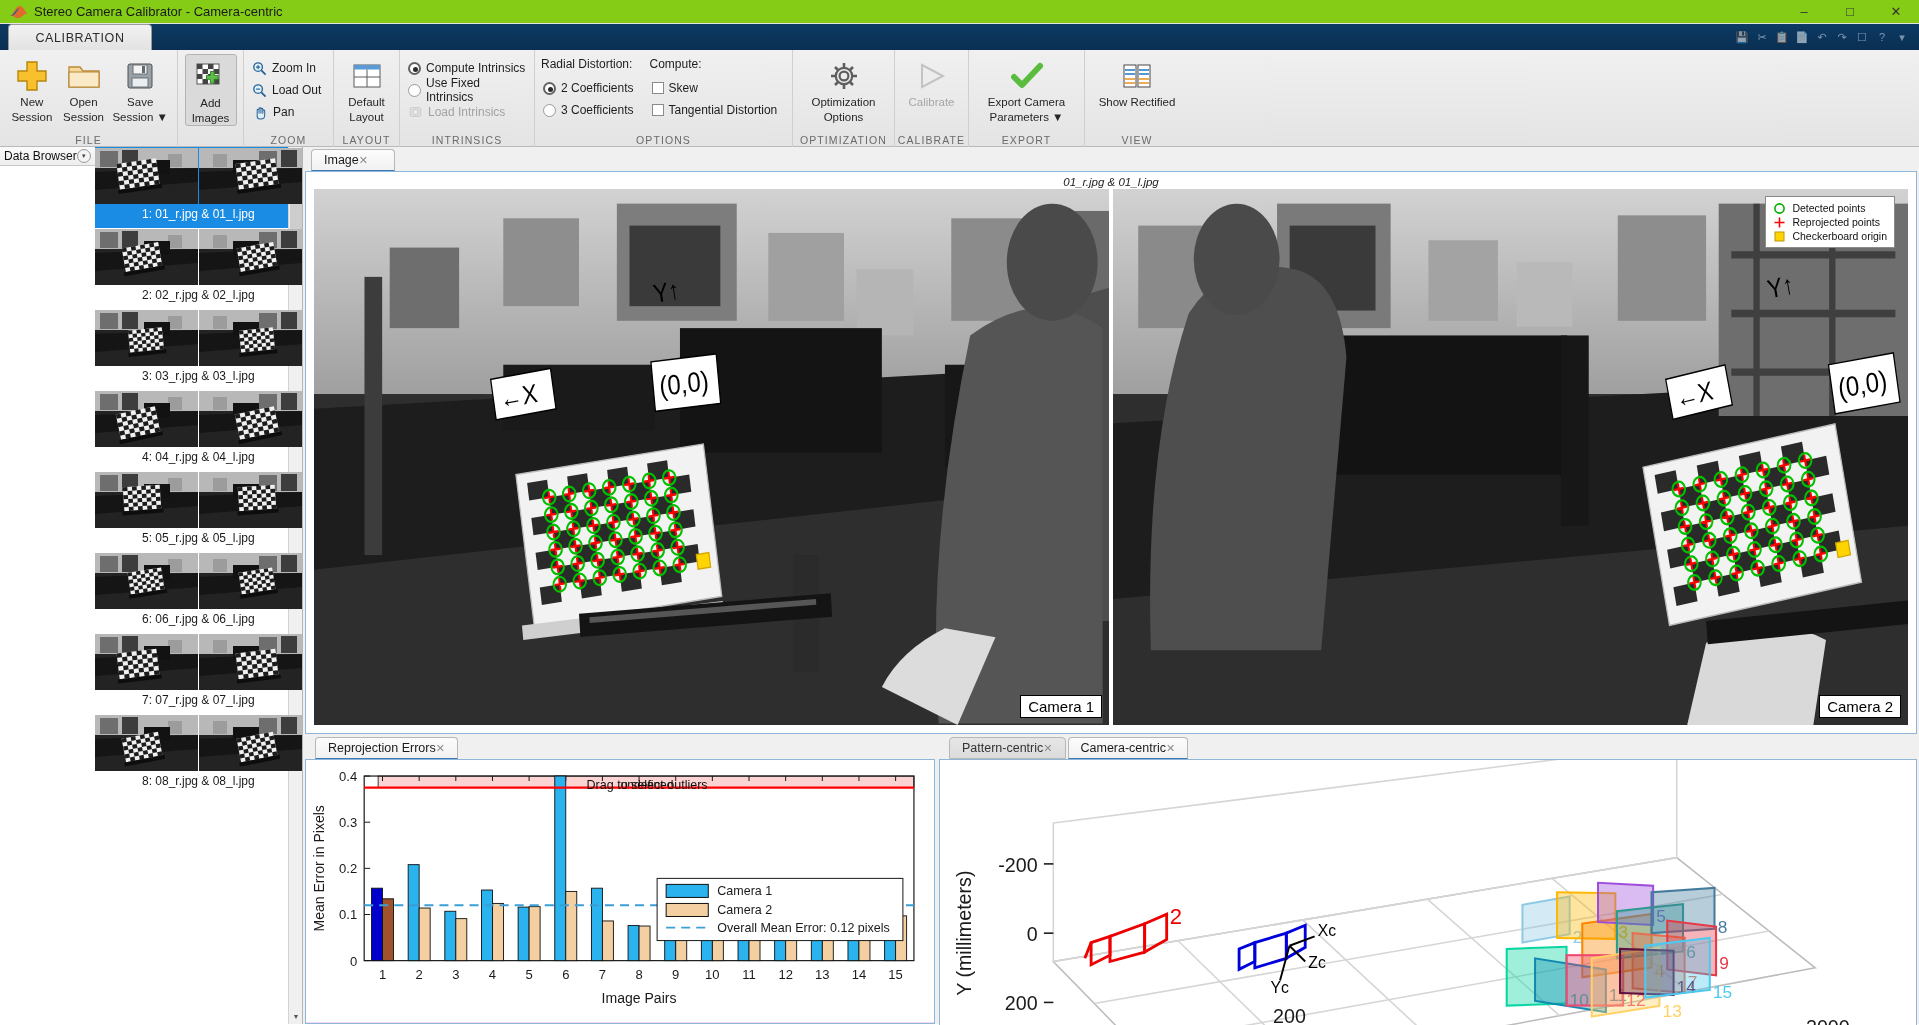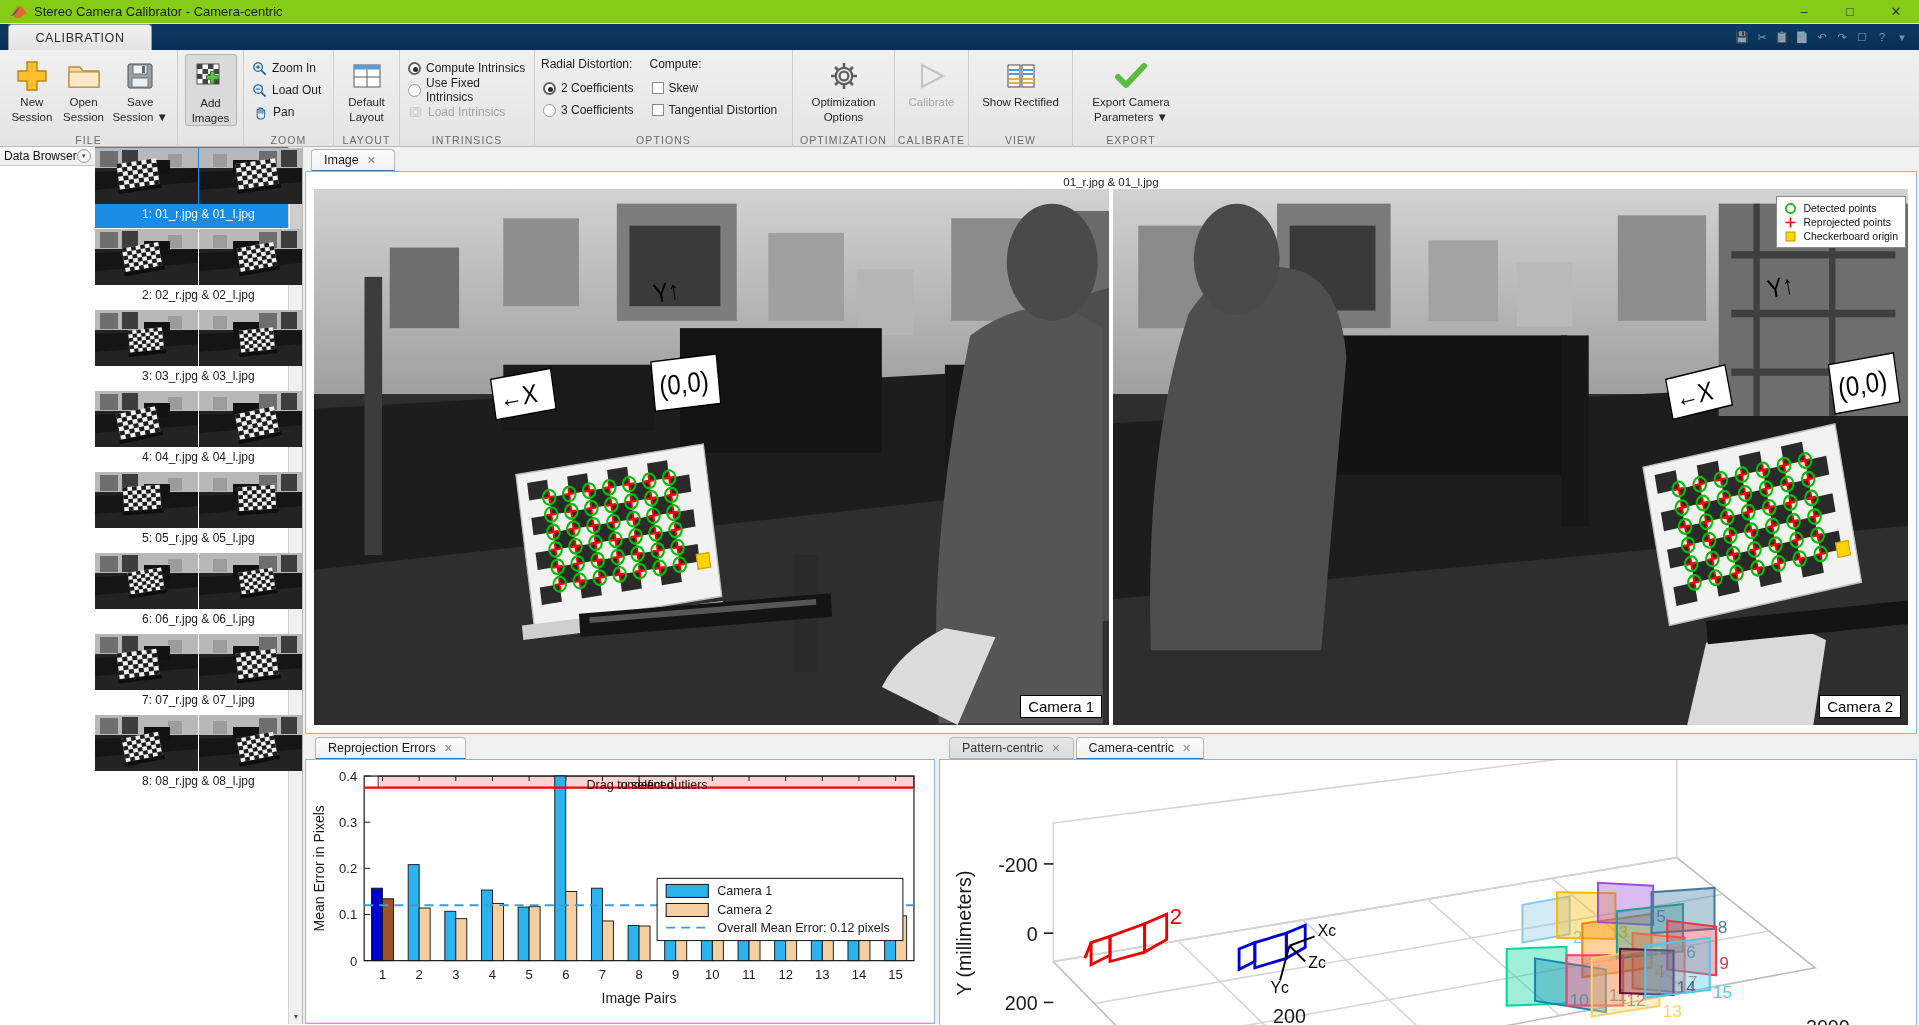--- a/index.html
+++ b/index.html
@@ -95,35 +95,35 @@
   .vscroll .arr.up{top:0;} .vscroll .arr.dn{bottom:0;}
 
   
   .right { flex:1; display:flex; flex-direction:column; background:#f0f0f0; }
 
   .tabbar { height:24px; display:flex; align-items:flex-end;
      background:#f0f0f0; padding-left:8px; }
   .dtab { height:22px; min-width:84px; padding:0 12px;
      background:linear-gradient(to bottom,#fcfcfc,#f1f1f1);
      border:1px solid #b7b7b7; border-bottom:1px solid #3b7cb8;
-     border-radius:4px 4px 0 0; display:flex; align-items:center; gap:8px;
+     border-radius:4px 4px 0 0; display:flex; align-items:center; 
      font-size:12.5px; color:#1b1b1b; margin-right:2px; }
   .dtab.inactive { background:linear-gradient(to bottom,#e6e6e6,#dcdcdc);
      color:#333; border-color:#b7b7b7; }
   .dtab .x { font-size:11px; color:#8d8d8d; }
 
   .imgpanel { flex:1; background:#fff; border:1px solid #8fb6d8;
      margin:0 2px; display:flex; flex-direction:column; position:relative; }
   .imgtitle { text-align:center; font-size:11.5px; color:#222; padding-top:4px;
-     height:17px; }
+     height:17px;font-style:italic; }
   .imgrow { flex:1; display:flex; gap:4px; padding:0 8px 8px 8px; }
   .camview { flex:1; position:relative; overflow:hidden; background:#585858; }
   .camtag { position:absolute; right:7px; bottom:7px; background:#fff;
      border:1px solid #000; font-size:15px; padding:2px 7px; color:#000; }
-  .legendbox { position:absolute; right:2px; top:7px; background:#fff;
+  .legendbox { position:absolute; right:13px; top:7px; background:#fff;
      border:1px solid #8a8a8a; padding:4px 7px; font-size:10.5px; color:#111;
      line-height:14px; }
   .legendbox .lg { display:flex; align-items:center; gap:6px; }
 
   
   .bottom { height:290px; display:flex; gap:4px; padding:3px 2px 3px 2px; }
   .bpanel { display:flex; flex-direction:column; }
   .bpanel .tabbar { padding-left:10px; }
   .bcanvas { flex:1; background:#a21caf; border:1px solid #8fb6d8; position:relative; }
   .bl { width:630px; }
@@ -364,20 +364,35 @@
           <svg width="34" height="30" viewBox="0 0 34 30">
               <path d="M7 4l21 11L7 26z" fill="none" stroke="#c3c3c3" stroke-width="2"></path>
             </svg>
         </span>
         <span class="lbl">Calibrate</span>
       </div>
     </div>
     <div class="rglabel">CALIBRATE</div>
   </div>
 
+  <div class="rgroup" style="width:116px;">
+    <div class="rgbody" style="justify-content:center;">
+      <div class="bigbtn" style="width:112px;">
+        <span class="ico">
+          <svg width="34" height="28" viewBox="0 0 34 28">
+              <path d="M4 15l8 8L30 4" fill="none" stroke="#5bbd3f" stroke-width="6" stroke-linecap="round" stroke-linejoin="round"></path>
+            </svg>
+        </span>
+        <span class="lbl">Export Camera</span>
+        <span class="lbl">Parameters ▼</span>
+      </div>
+    </div>
+    <div class="rglabel">EXPORT</div>
+  </div>
+
   <div class="rgroup" style="width:104px;">
     <div class="rgbody" style="justify-content:center;">
       <div class="bigbtn" style="width:100px;">
         <span class="ico">
           <svg width="32" height="28" viewBox="0 0 32 28">
             <rect x="3" y="3" width="12" height="22" fill="#fff" stroke="#4a4a4a"></rect>
             <rect x="17" y="3" width="12" height="22" fill="#fff" stroke="#4a4a4a"></rect>
             <g stroke-width="1.6" fill="none">
               <path d="M4 8h10" stroke="#2a7fc9"></path>
                 <path d="M4 12h10" stroke="#2a7fc9"></path>
@@ -387,35 +402,20 @@
                 <path d="M18 12h10" stroke="#2a7fc9"></path>
               <path d="M18 17h10" stroke="#e8972c"></path>
                 <path d="M18 21h10" stroke="#e8972c"></path>
             </g>
           </svg>
         </span>
         <span class="lbl">Show Rectified</span>
       </div>
     </div>
     <div class="rglabel">VIEW</div>
-  </div>
-
-  <div class="rgroup" style="width:116px;">
-    <div class="rgbody" style="justify-content:center;">
-      <div class="bigbtn" style="width:112px;">
-        <span class="ico">
-          <svg width="34" height="28" viewBox="0 0 34 28">
-              <path d="M4 15l8 8L30 4" fill="none" stroke="#5bbd3f" stroke-width="6" stroke-linecap="round" stroke-linejoin="round"></path>
-            </svg>
-        </span>
-        <span class="lbl">Export Camera</span>
-        <span class="lbl">Parameters ▼</span>
-      </div>
-    </div>
-    <div class="rglabel">EXPORT</div>
   </div>
 </div>
 
 <div class="body">
 
   <div class="browser">
     <div class="browser-hdr">
       <span>Data Browser</span>
       <span class="spacer"></span>
       <span class="dotbtn">▾</span>

